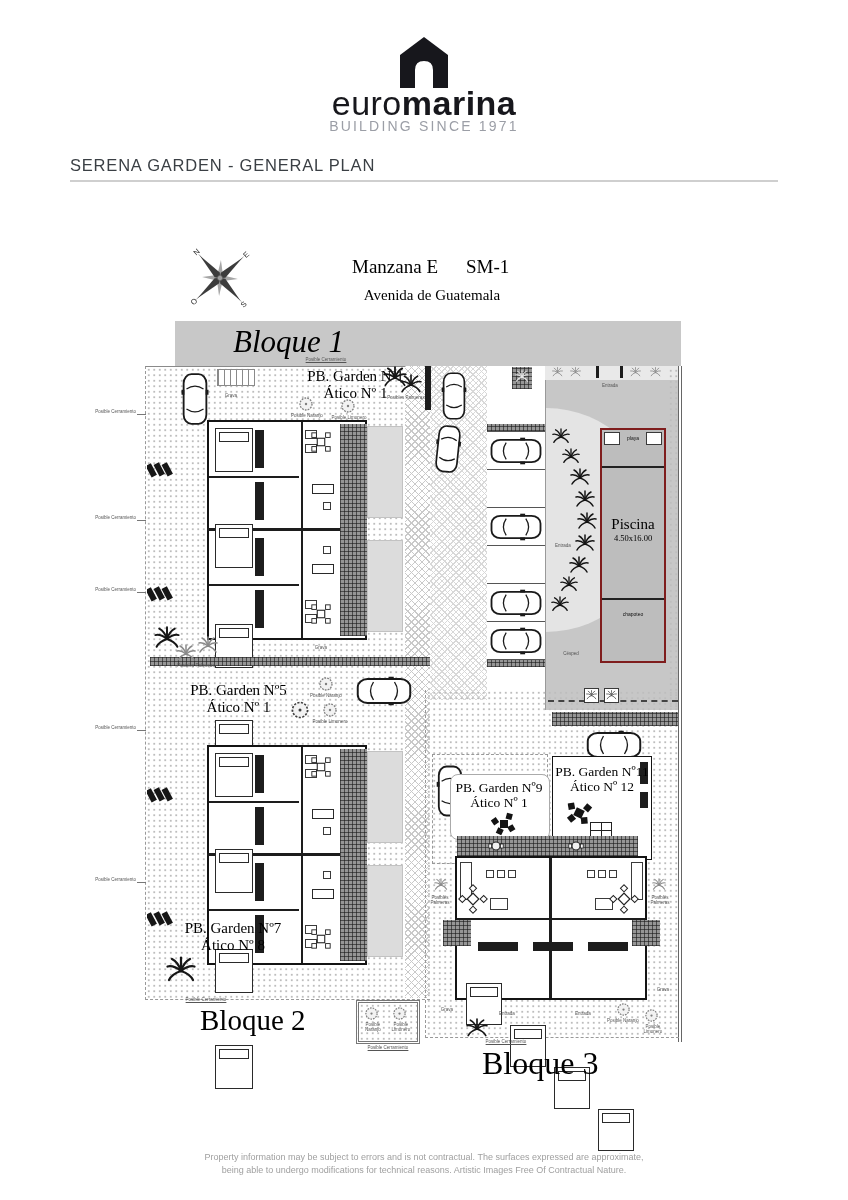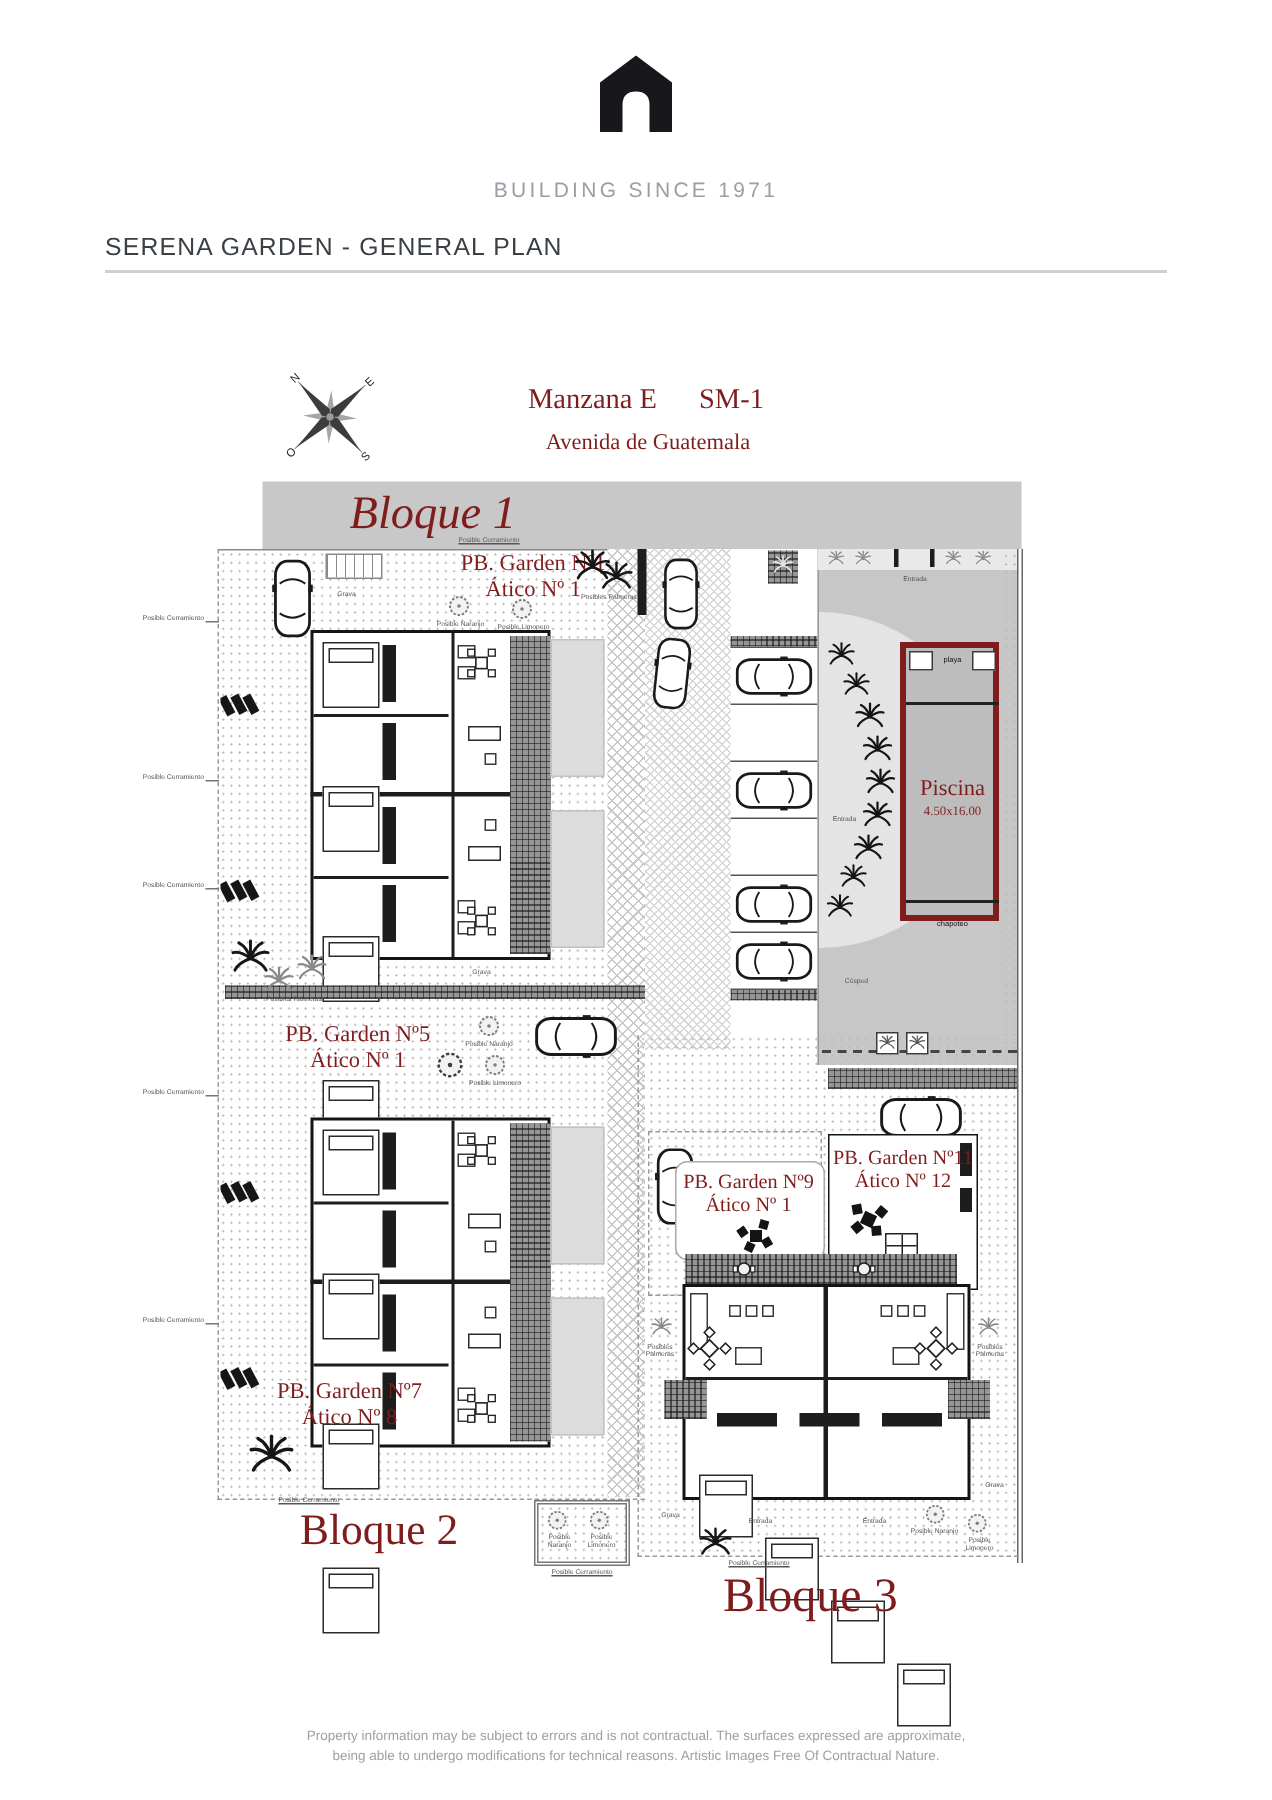--- a/index.html
+++ b/index.html
@@ -1,19 +1,19 @@
 <!DOCTYPE html>
 <html><head>
 <meta charset="utf-8">
 <style>
   html,body{margin:0;padding:0;background:#fff;}
   .page{position:relative;width:848px;height:1200px;background:#fff;overflow:hidden;
         font-family:"Liberation Sans",sans-serif;}
   .abs{position:absolute;}
-  .lbl{font-family:"Liberation Serif",serif;color:#7f1d1d;text-align:center;line-height:1.12;z-index:6;}
+  .lbl{font-family:"Liberation Serif",serif;color:#000000;text-align:center;line-height:1.12;z-index:6;}
   .mlabel{font-family:"Liberation Sans",sans-serif;font-size:4.5px;color:#555;line-height:1.1;
           text-align:center;z-index:6;}
   
   .dots{background-image:radial-gradient(#bdbdbd .7px,transparent .8px);background-size:5.5px 5.5px;}
   .herr{background-color:#fff;
         background-image:repeating-linear-gradient(45deg,#d8d8d8 0 1px,transparent 1px 4px),
                          repeating-linear-gradient(135deg,#d8d8d8 0 1px,transparent 1px 4px);}
   .xhatch{background-color:#fff;
         background-image:repeating-linear-gradient(45deg,#c9c9c9 0 1px,transparent 1px 5px),
                          repeating-linear-gradient(135deg,#c9c9c9 0 1px,transparent 1px 5px);}
@@ -87,20 +87,23 @@
       <rect x="17" y="1" width="6" height="13" transform="rotate(-28 20 7)"></rect>
     </g>
   </defs>
 </svg>
 
 <div class="page">
 
   <svg class="abs" style="left:392px;top:34px;width:64px;height:54px" viewBox="0 0 64 54">
     <path d="M8 54 V21 L32 3 L56 21 V54 H41 V36 Q41 27 32 27 Q23 27 23 36 V54 Z" fill="#17171c"></path>
   </svg>
+  <div class="abs" style="left:0;top:84px;width:848px;text-align:center;font-size:34px;color:#17171c;letter-spacing:.5px;">
+    <span style="font-weight:400">euro</span><span style="font-weight:700">marina</span>
+  </div>
   <div class="abs" style="left:0;top:118px;width:848px;text-align:center;font-size:14px;letter-spacing:2.2px;color:#9b9ea6;">BUILDING SINCE 1971</div>
 
   <div class="abs" style="left:70px;top:156px;font-size:16.5px;letter-spacing:.8px;color:#3a3f44;">SERENA GARDEN - GENERAL PLAN</div>
   <div class="abs" style="left:70px;top:180px;width:708px;height:2px;background:#cfcfcf;"></div>
 
   <svg class="abs" style="left:176px;top:238px;width:88px;height:80px;z-index:6" viewBox="-58 -58 116 116">
     <g transform="rotate(-42)">
       <line x1="0" y1="-46" x2="0" y2="46" stroke="#8a8a8a" stroke-width="1"></line>
       <line x1="-46" y1="0" x2="46" y2="0" stroke="#8a8a8a" stroke-width="1"></line>
       <g transform="rotate(45)">
@@ -379,21 +382,21 @@
     </svg>
   <svg class="abs" style="left:560px;top:576px;width:18px;height:18px;color:#141414;z-index:4" viewBox="0 0 20 20">
       <use href="#palm-sym"></use>
     </svg>
   <svg class="abs" style="left:551px;top:596px;width:18px;height:18px;color:#141414;z-index:4" viewBox="0 0 20 20">
       <use href="#palm-sym"></use>
     </svg>
   <div class="abs mlabel" style="left:548px;top:544px;width:30px;">Entrada</div>
   <div class="abs mlabel" style="left:556px;top:652px;width:30px;">Césped</div>
 
-  <div class="abs" style="left:600px;top:428px;width:66px;height:186px;background:#bdbdbd;border:4px solid #7f1d1d;box-sizing:border-box;z-index:3;">
+  <div class="abs" style="left:600px;top:428px;width:66px;height:235px;background:#bdbdbd;border:2px solid #7f1d1d;box-sizing:border-box;z-index:3;">
     <div class="abs fix" style="left:2px;top:2px;width:16px;height:13px;"></div>
     <div class="abs fix" style="left:44px;top:2px;width:16px;height:13px;"></div>
     <div class="abs mlabel" style="left:16px;top:6px;width:30px;color:#111;font-size:5px;">playa</div>
     <div class="abs" style="left:0;top:36px;width:62px;height:1.5px;background:#222;"></div>
     <div class="abs lbl" style="left:0;top:86px;width:62px;font-size:15px;">Piscina</div>
     <div class="abs lbl" style="left:0;top:104px;width:62px;font-size:8.5px;">4.50x16.00</div>
     <div class="abs" style="left:0;top:168px;width:62px;height:1.5px;background:#222;"></div>
     <div class="abs mlabel" style="left:8px;top:182px;width:46px;color:#111;font-size:5px;">chapoteo</div>
   </div>
   <div class="abs dots" style="left:668px;top:368px;width:10px;height:340px;"></div>

